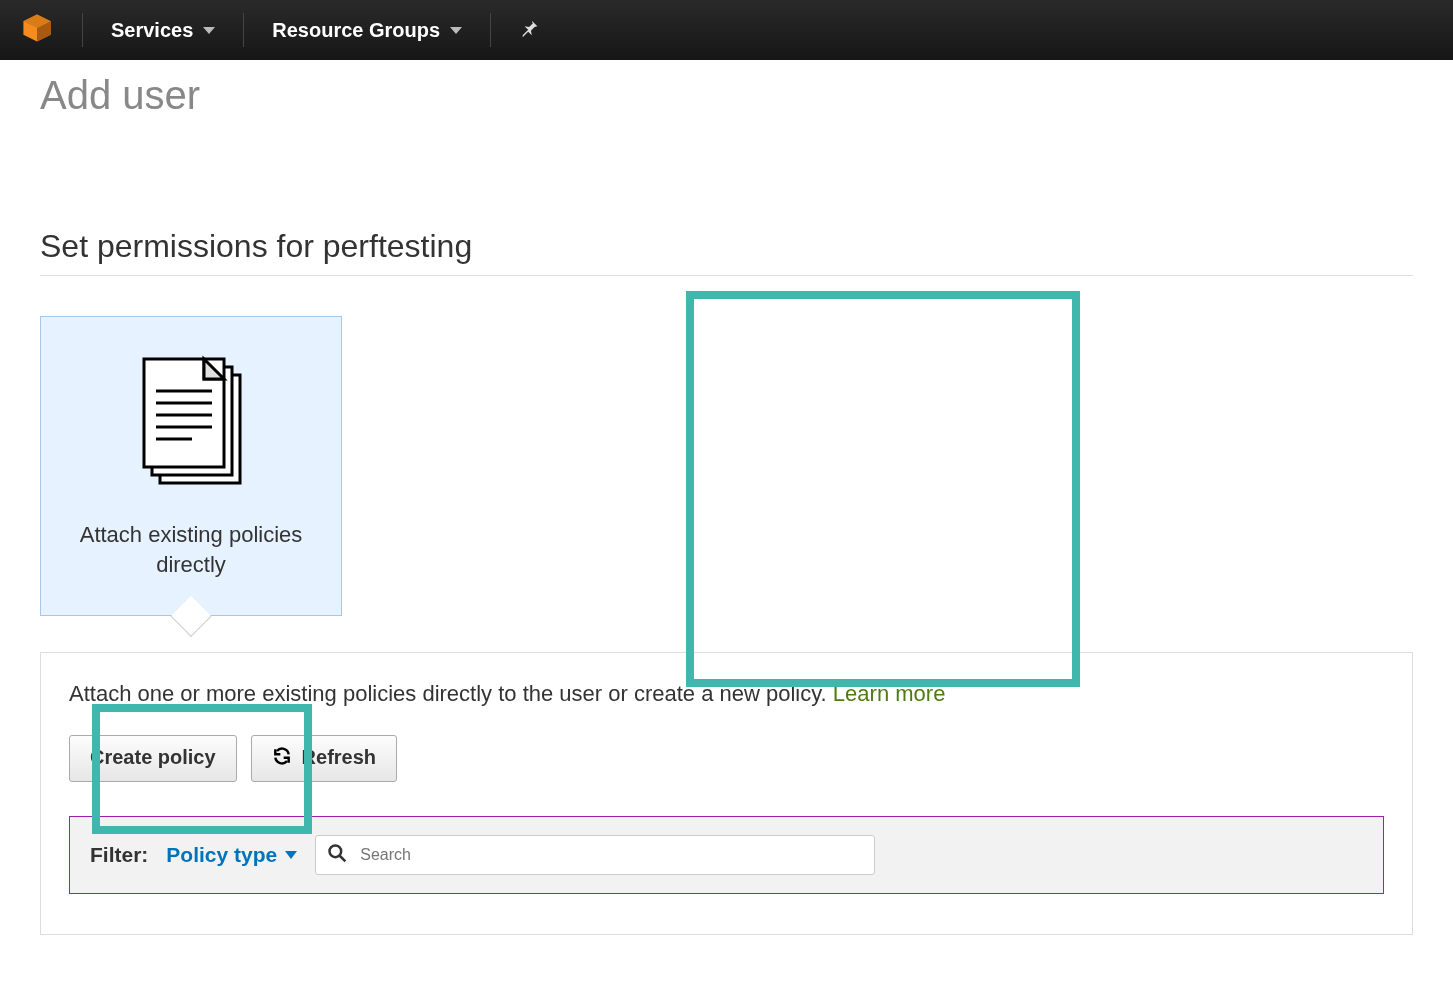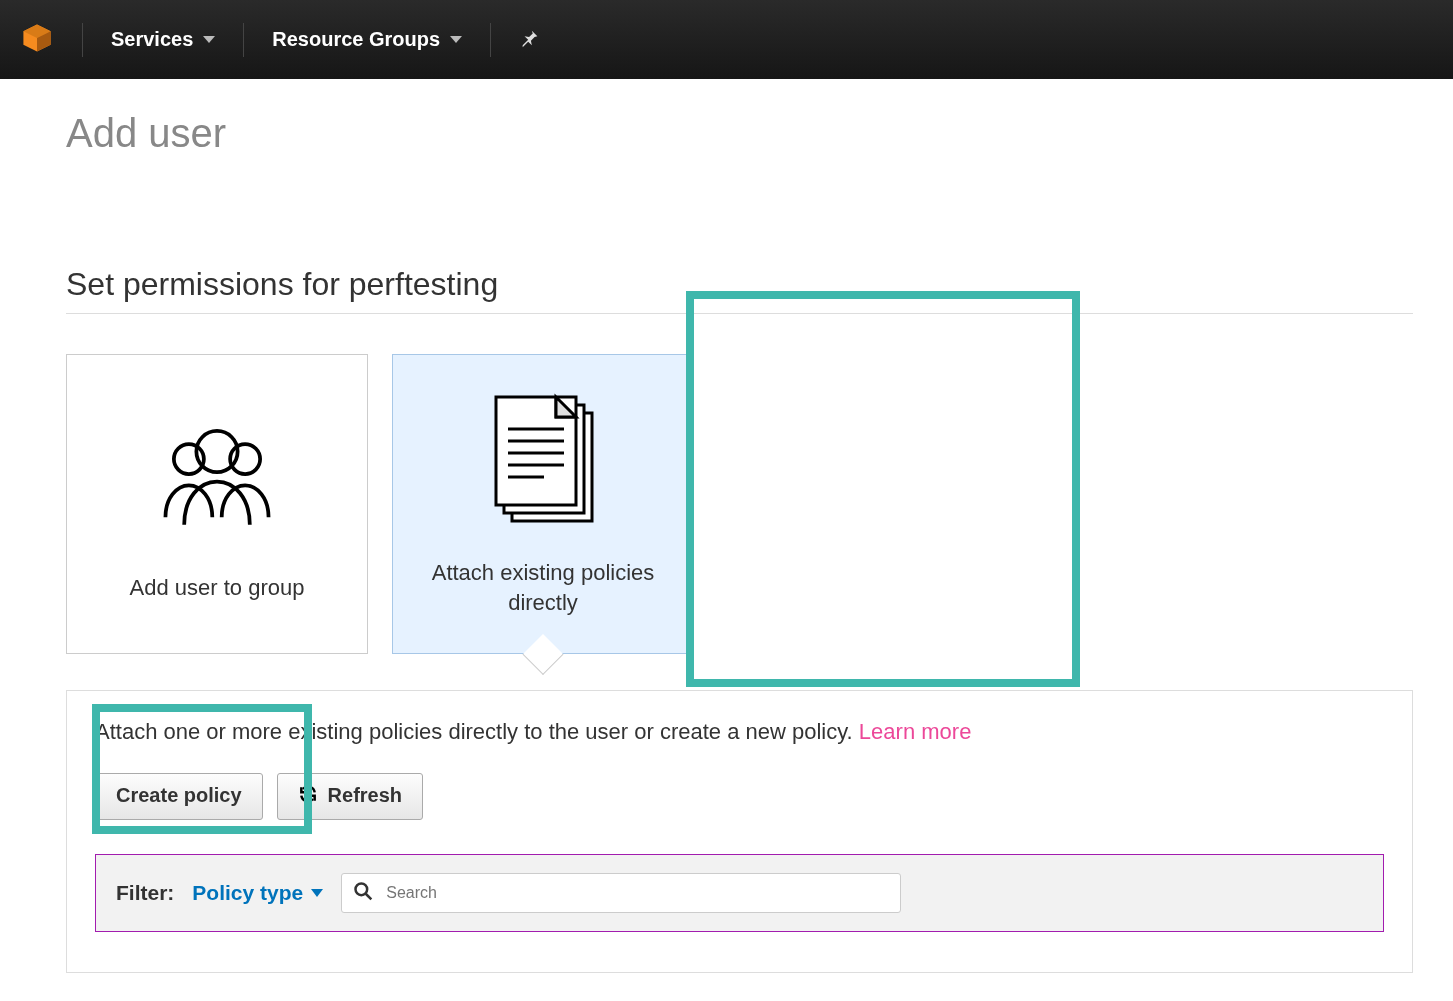--- a/index.html
+++ b/index.html
@@ -1,42 +1,42 @@
 <!DOCTYPE html>
 <html><head>
 <meta charset="utf-8">
 <style>
   * { box-sizing: border-box; margin: 0; padding: 0; }
   body { font-family: "Helvetica Neue", Arial, sans-serif; background: #fff; color: #111; }
   
   
-  .top-nav { background: #232f3e; background: linear-gradient(#2a2a2a,#161616); height: 79px; display: flex; align-items: center; padding: 0 20px; gap: 28px; }
+  .top-nav { background: #232f3e; background: linear-gradient(#2a2a2a,#161616); height: 60px; display: flex; align-items: center; padding: 0 20px; gap: 28px; }
   .nav-divider { width:1px; height:34px; background:#444; }
   .nav-item { color:#fff; font-size:20px; font-weight:600; display:flex; align-items:center; gap:10px; cursor:pointer;}
   .caret-down { width:0;height:0;border-left:6px solid transparent;border-right:6px solid transparent;border-top:7px solid #bbb;}
   
   
-  .page { padding: 32px 40px; margin-left: 26px; }
+  .page { padding: 13px 40px; }
   .page-title { font-size: 40px; font-weight: 400; color: #888; margin-bottom: 110px;}
   .section-title { font-size: 32px; font-weight: 400; color:#333; padding-bottom: 10px; border-bottom: 1px solid #ddd; margin-bottom: 40px;}
   
   
   .cards { display:flex; gap: 24px; margin-bottom: 36px;}
   .card { width: 302px; height: 300px; border:1px solid #ccc; display:flex; flex-direction:column; align-items:center; justify-content:center; gap:28px; cursor:pointer; position:relative; background:#fff;}
   .card.selected { background:#e6f2ff; border-color:#a7c7e7;}
   .card.selected::after{
     content:""; position:absolute; bottom:-16px; left:50%; transform:translateX(-50%);
     width:28px;height:28px; background:#fff; border:1px solid #ccc; border-top:none;border-left:none; transform:translateX(-50%) rotate(45deg);
   }
   .card-label { font-size:22px; color:#333; text-align:center; padding: 0 18px; line-height:1.35;}
   
   
   .attach-panel { border:1px solid #ddd; padding: 28px 28px 40px; }
   .attach-desc { font-size:22px; color:#333; }
-  .attach-desc a { color:#ec4899; text-decoration:none; }
+  .attach-desc a { color:#4d7c0f; text-decoration:none; }
   .btn-row { display:flex; gap:14px; margin-top: 28px;}
   .btn { border:1px solid #aaa; background:linear-gradient(#fdfdfd,#e6e6e6); color:#333; font-size:20px; font-weight:600; padding:10px 20px; border-radius:3px; cursor:pointer; display:flex; gap:10px;}
   
   
   .filter-bar { background:#f2f2f2; border:1px solid #a21caf; padding:18px 20px; display:flex; align-items:center; gap:18px; margin-top:34px;}
   .filter-label { font-size:21px; font-weight:600; color:#333;}
   .filter-type { color:#0073bb; font-size:21px; font-weight:600; display:flex; align-items:center; gap:8px; cursor:pointer;}
   .blue-caret { width:0;height:0;border-left:6px solid transparent;border-right:6px solid transparent;border-top:8px solid #0073bb;}
   .search-wrap { flex:0 0 560px; position:relative;}
   .search-wrap input { width:100%; padding:10px 14px 10px 44px; font-size:16px; border:1px solid #ccc; border-radius:3px;}
@@ -80,33 +80,20 @@
 </div>
 
 <div class="page" style="position:relative;">
 
   <h1 class="page-title">Add user</h1>
 
   <h2 class="section-title">Set permissions for perftesting</h2>
 
   <div class="cards">
 
-    <div class="card">
-      <div class="icon-box">
-        <svg width="160" height="110" viewBox="0 0 160 110" fill="none" stroke="#000" stroke-width="4">
-          <circle cx="50" cy="38" r="16"></circle>
-            <path d="M25 100c0-20 12-34 25-34s25 14 25 34"></path>
-          <circle cx="110" cy="38" r="16"></circle>
-            <path d="M85 100c0-20 12-34 25-34s25 14 25 34"></path>
-          <circle cx="80" cy="30" r="22"></circle>
-            <path d="M45 108c0-28 16-46 35-46s35 18 35 46"></path>
-        </svg>
-      </div>
-      <div class="card-label">Add user to group</div>
-    </div>
 
 
     <div class="card selected">
       <div class="icon-box">
         <svg width="130" height="150" viewBox="0 0 130 150" fill="none" stroke="#000" stroke-width="3">
           <rect x="34" y="28" width="80" height="108" fill="#fff"></rect>
           <rect x="26" y="20" width="80" height="108" fill="#fff"></rect>
           <rect x="18" y="12" width="80" height="108" fill="#fff"></rect>
           <polyline points="78,12 78,32 98,32" fill="#fff"></polyline>
           <polygon points="78,12 98,32 78,32" fill="#e0e0e0" stroke="#000"></polygon>

